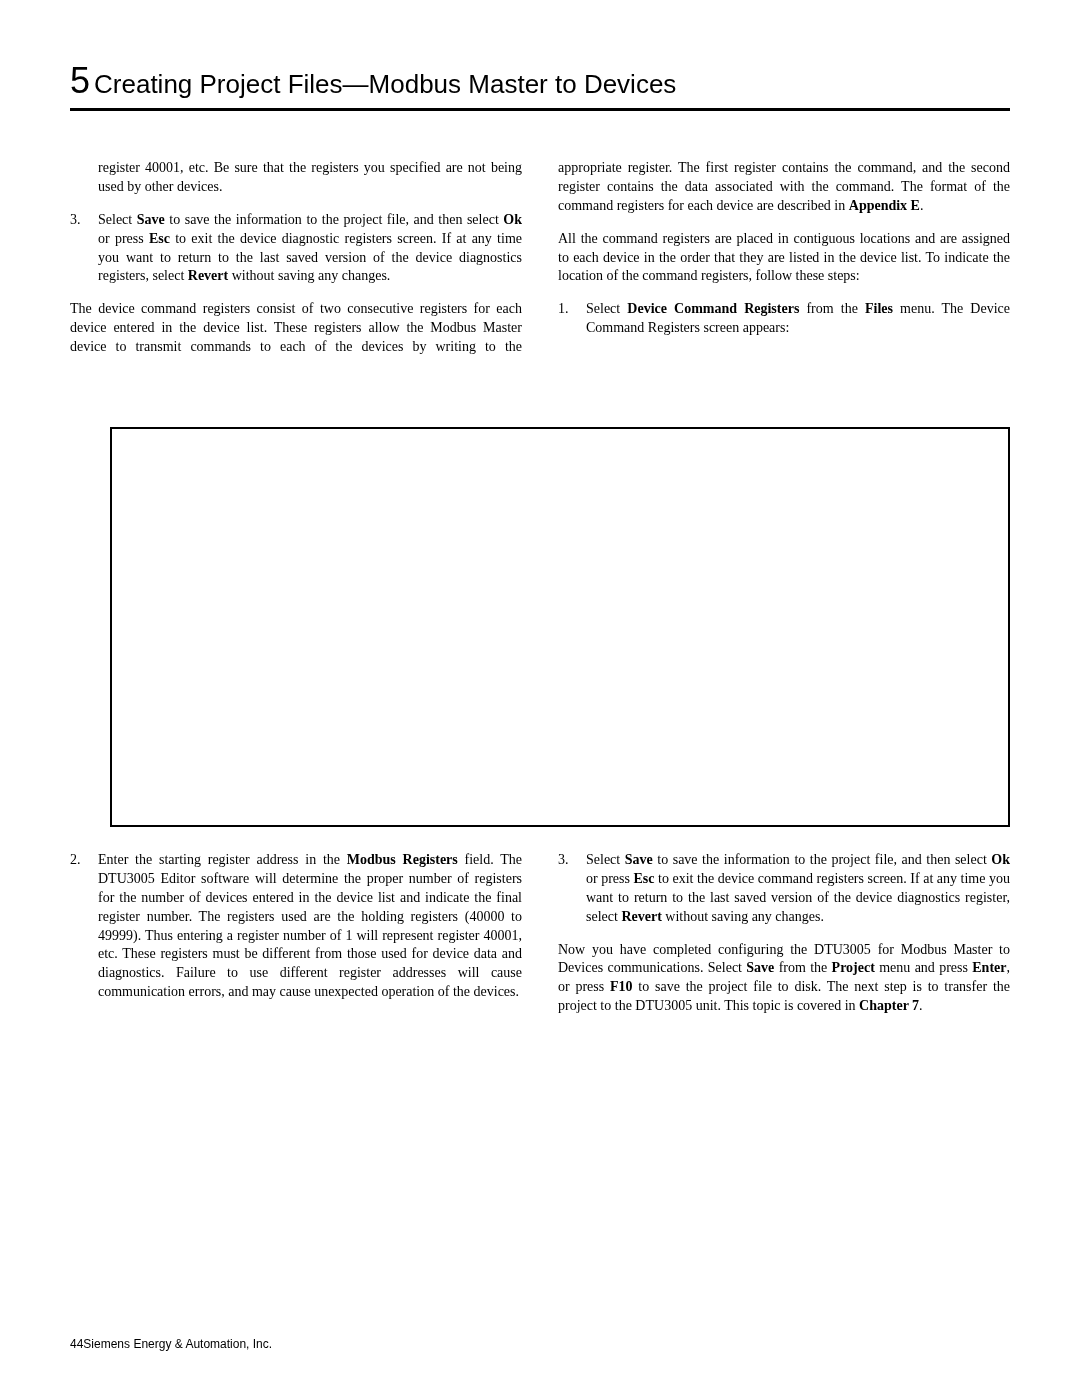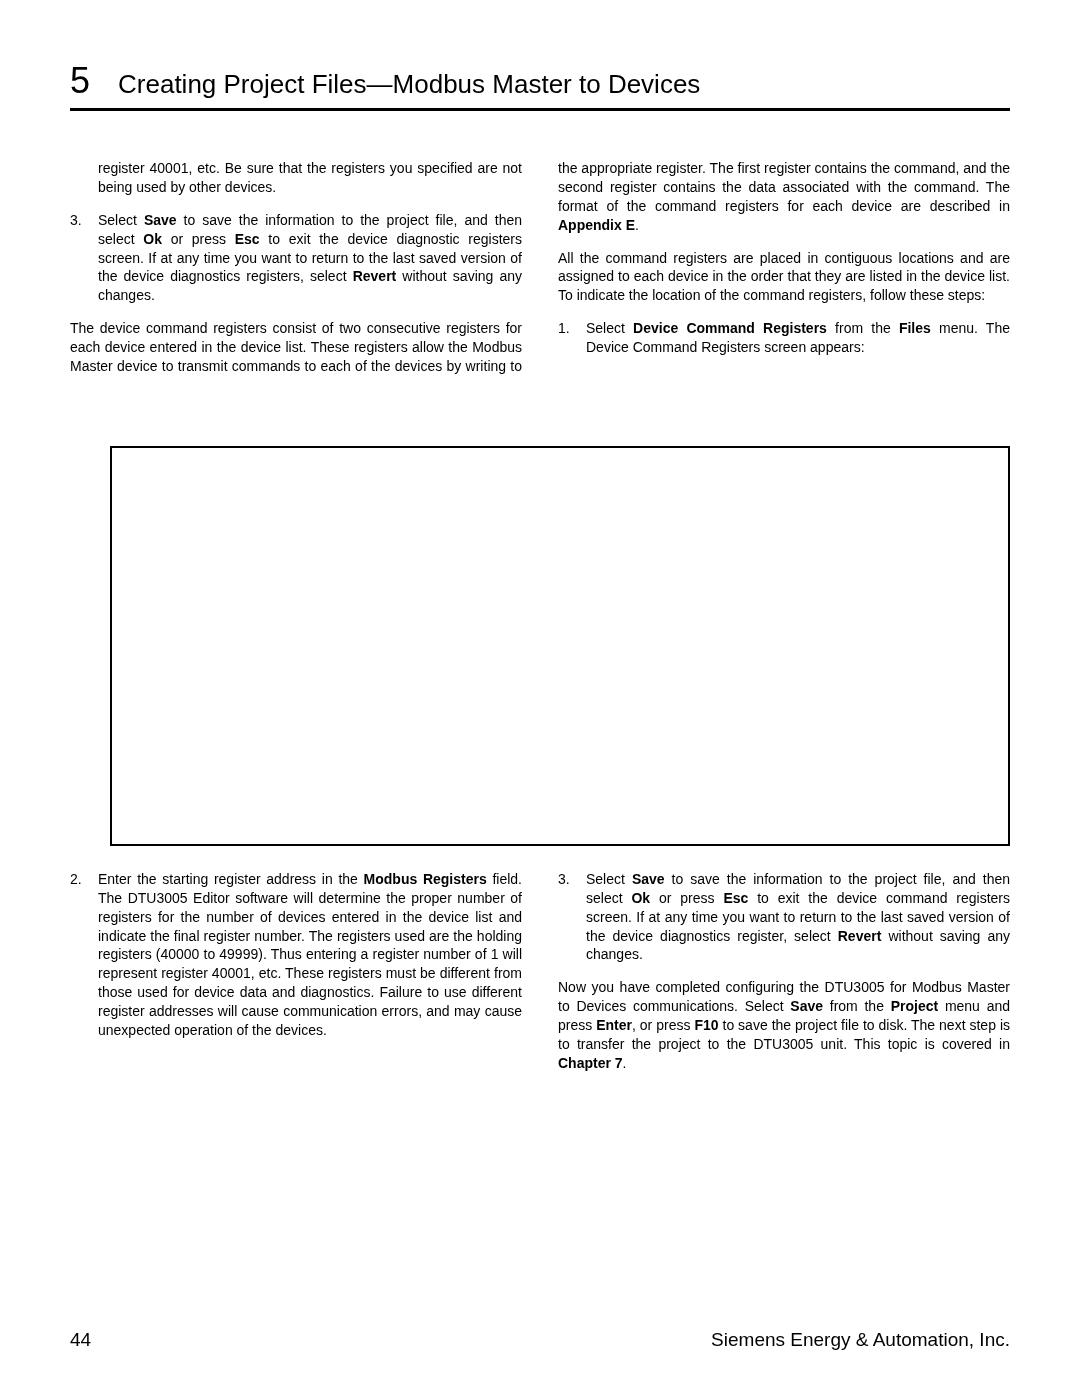--- a/index.html
+++ b/index.html
@@ -22,28 +22,28 @@
     margin-bottom: 48px;
   }
   .chapter-num {
     font-size: 36px;
     font-weight: normal;
     margin-right: 4px;
   }
   .chapter-title {
     font-size: 26px;
     font-weight: normal;
-    margin-left: 24px;
   }
   .content {
     column-count: 2;
     column-gap: 36px;
     font-size: 14px;
     line-height: 1.35;
     text-align: justify;
+    font-family: Liberation Serif, serif;
   }
   .content p { margin-bottom: 14px; }
   .list-item {
     padding-left: 28px;
     position: relative;
     margin-bottom: 14px;
     text-align: justify;
   }
   .list-item .num {
     position: absolute;
@@ -63,22 +63,22 @@
     border: 2px solid #000;
     height: 400px;
     margin: 30px 70px 24px 110px;
   }
   .footer {
     position: absolute;
     bottom: 46px;
     left: 70px;
     right: 70px;
     display: flex;
-    justify-content: space-between;
-    font-size: 19px;
+    justify-content: flex-start;
+    font-size: 12px;
   }
 </style>
 </head>
 <body>
 
 <div class="page">
   <div class="header">
     <span class="chapter-num">5</span>
     <span class="chapter-title">Creating Project Files—Modbus Master to Devices</span>
   </div>

